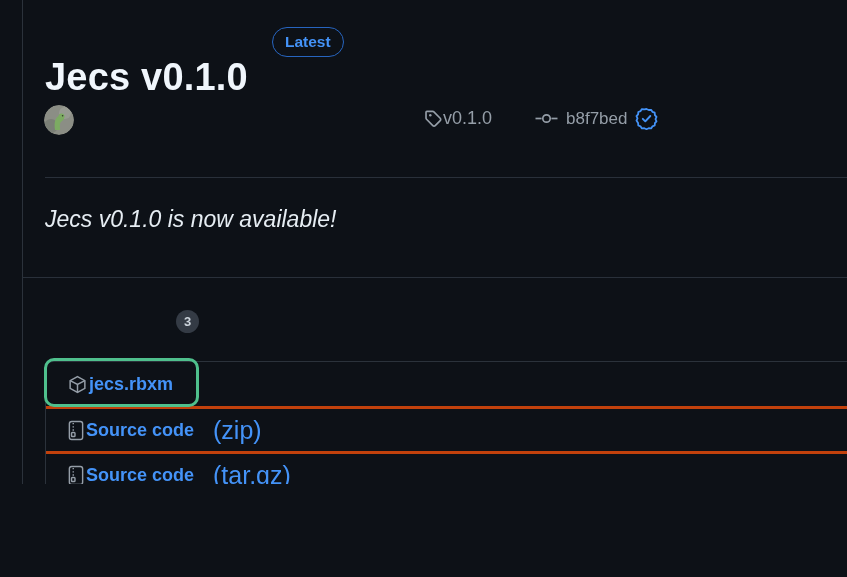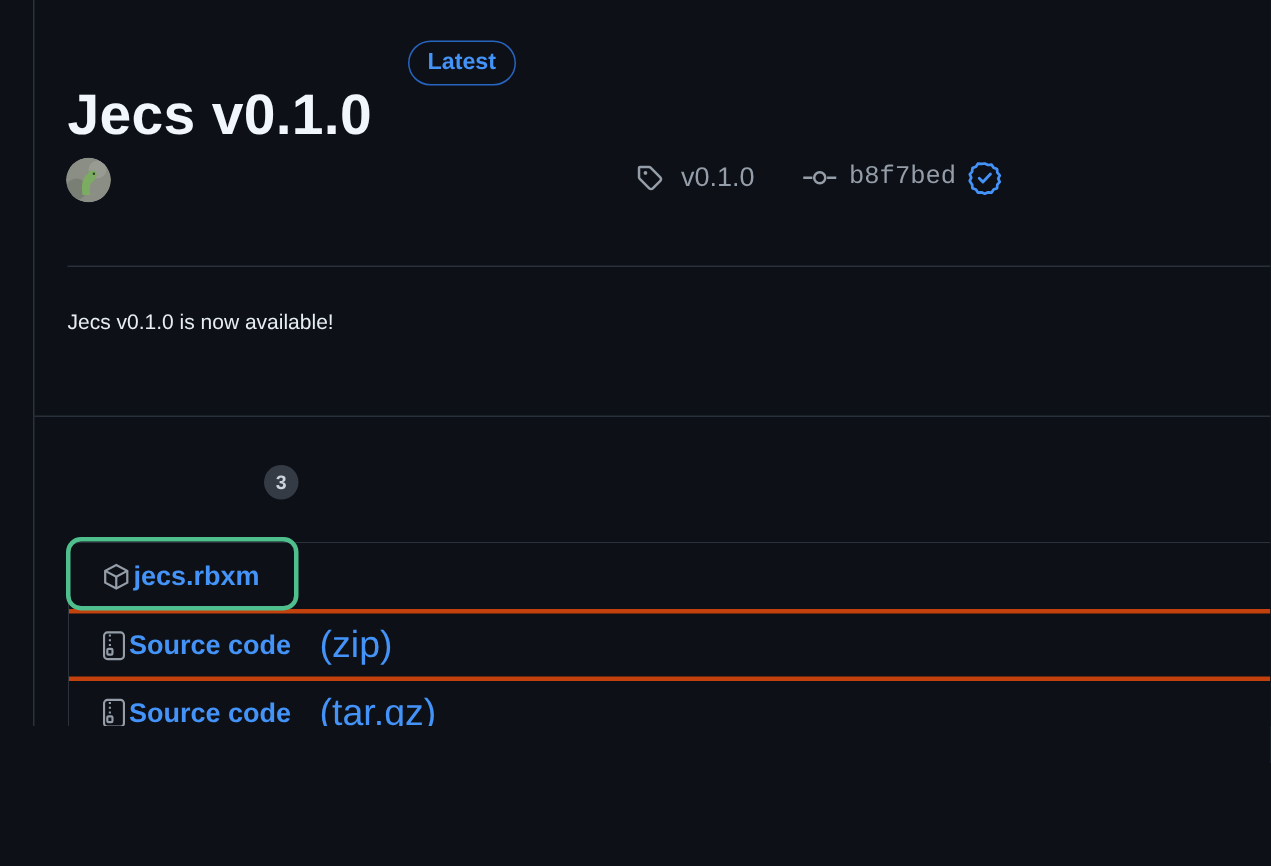--- a/index.html
+++ b/index.html
@@ -22,28 +22,28 @@
   }
   .latest-badge{
     left:272px;top:27px;height:30px;display:flex;align-items:center;
     padding:0 12px;border:1px solid #2765c0;border-radius:16px;
     color:#4493f8;font-size:15.5px;font-weight:600;box-sizing:border-box;
     cursor:pointer;background:transparent;white-space:nowrap;
   }
   .avatar{left:44px;top:105px;width:30px;height:30px;border-radius:50%;overflow:hidden;cursor:pointer;}
   .byline{left:78px;top:109px;font-size:20px;color:#8d96a0;white-space:nowrap;}
   .byline .author{font-weight:700;color:#a9b1bb;cursor:pointer;}
-  .meta-tag{left:424px;top:108px;display:flex;align-items:center;gap:11px;color:#959ea8;font-size:18px;white-space:nowrap;}
+  .meta-tag{left:424px;top:108px;display:flex;align-items:center;gap:0;color:#959ea8;font-size:18px;white-space:nowrap;}
   .meta-commit{left:535px;top:107px;display:flex;align-items:center;gap:8px;color:#959ea8;white-space:nowrap;}
-  .meta-commit .sha{font-family:Liberation Mono, monospace;font-size:17px;cursor:pointer;}
+  .meta-commit .sha{font-family:Liberation Sans, sans-serif;font-size:17px;cursor:pointer;}
   .verified{cursor:pointer;display:flex;align-items:center;}
   .divider{height:1px;background:#29303a;}
   .div1{left:45px;top:177px;width:802px;}
   .div2{left:23px;top:277px;width:824px;}
-  .release-body{left:45px;top:206px;font-size:14px;color:#e6edf3;white-space:nowrap;}
+  .release-body{left:45px;top:206px;font-size:23px;color:#e6edf3;white-space:nowrap;font-style:italic;}
   .assets-heading{left:45px;top:305px;display:flex;align-items:center;cursor:pointer;}
   .caret-down{
     width:0;height:0;border-left:7px solid transparent;border-right:7px solid transparent;
     border-top:9px solid #dde4ec;margin-right:8px;
   }
   .assets-label{font-size:26px;font-weight:700;color:#f0f6fc;line-height:30px;}
   .assets-count{
     left:176px;top:310px;width:23px;height:23px;border-radius:50%;
     background:#343b45;color:#ccd4dc;font-size:13px;font-weight:700;
     display:flex;align-items:center;justify-content:center;

